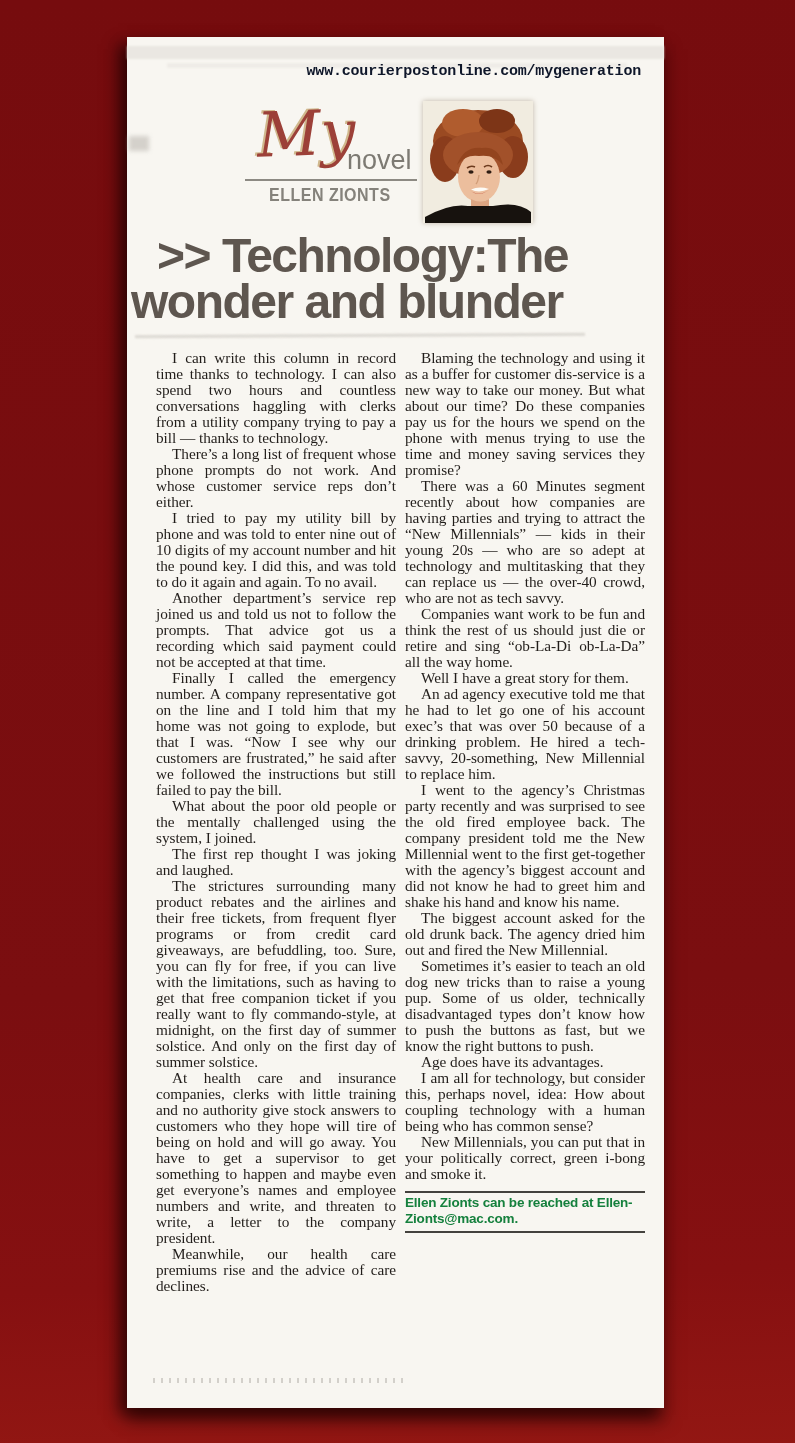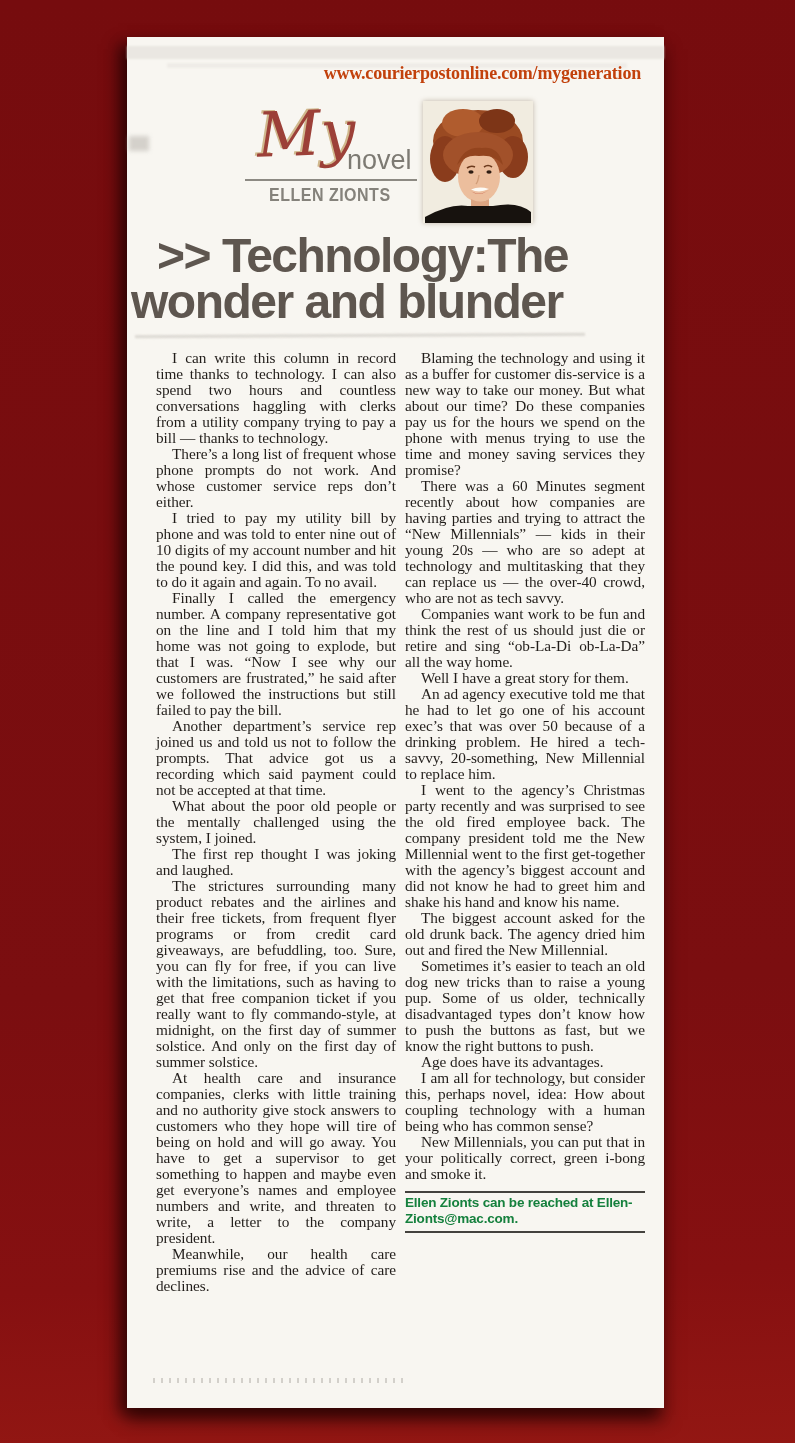--- a/index.html
+++ b/index.html
@@ -16,22 +16,22 @@
   }
   
   .band1{position:absolute;left:0;top:9px;width:100%;height:13px;background:#e6e3dd;opacity:.75;filter:blur(1px);}
   .band2{position:absolute;left:40px;top:26px;width:460px;height:5px;background:#edeae5;opacity:.8;filter:blur(1px);}
   .smudge-left{position:absolute;left:2px;top:99px;width:20px;height:15px;background:#ccc8c2;opacity:.8;filter:blur(2px);}
   .wave{position:absolute;left:8px;top:297px;width:450px;height:3px;background:#d7d3cd;opacity:.85;filter:blur(1px);transform:rotate(-.3deg);}
   .zigzag{position:absolute;left:26px;top:1341px;width:255px;height:5px;background:repeating-linear-gradient(90deg,rgba(140,135,128,.4) 0 2px,transparent 2px 8px);opacity:.85;}
 
   .site-url{
     position:absolute;top:26px;right:23px;
-    font-family:Liberation Serif, serif;font-weight:bold;
-    font-size:18px;letter-spacing:-.2px;color:#c2410c;
+    font-family:Liberation Mono, monospace;font-weight:bold;
+    font-size:15px;letter-spacing:-.2px;color:#0f172a;
   }
 
   .logo{position:absolute;left:118px;top:62px;width:200px;height:125px;}
   .logo-script{
     position:absolute;left:12px;top:4px;
     font-family:"DejaVu Serif",serif;font-style:italic;
     font-size:62px;line-height:1;color:#9c4038;
     text-shadow:-2px -1px 0 rgba(174,133,58,.55);
     transform:rotate(-2deg);
   }
@@ -125,22 +125,22 @@
   <h1 class="headline">
     <span class="hl1">&gt;&gt; Technology:The</span>
     <span class="hl2">wonder and blunder</span>
   </h1>
 
   <div class="columns">
     <div class="col">
       <p>I can write this column in record time thanks to technology. I can also spend two hours and countless conversations haggling with clerks from a utility company trying to pay a bill — thanks to technology.</p>
       <p>There’s a long list of frequent whose phone prompts do not work. And whose customer service reps don’t either.</p>
       <p>I tried to pay my utility bill by phone and was told to enter nine out of 10 digits of my account number and hit the pound key. I did this, and was told to do it again and again. To no avail.</p>
+      <p>Another department’s service rep joined us and told us not to follow the prompts. That advice got us a recording which said payment could not be accepted at that time.</p>
       <p>Finally I called the emergency number. A company representative got on the line and I told him that my home was not going to explode, but that I was. “Now I see why our customers are frustrated,” he said after we followed the instructions but still failed to pay the bill.</p>
-      <p>Another department’s service rep joined us and told us not to follow the prompts. That advice got us a recording which said payment could not be accepted at that time.</p>
       <p>What about the poor old people or the mentally challenged using the system, I joined.</p>
       <p>The first rep thought I was joking and laughed.</p>
       <p>The strictures surrounding many product rebates and the airlines and their free tickets, from frequent flyer programs or from credit card giveaways, are befuddling, too. Sure, you can fly for free, if you can live with the limitations, such as having to get that free companion ticket if you really want to fly commando-style, at midnight, on the first day of summer solstice. And only on the first day of summer solstice.</p>
       <p>At health care and insurance companies, clerks with little training and no authority give stock answers to customers who they hope will tire of being on hold and will go away. You have to get a supervisor to get something to happen and maybe even get everyone’s names and employee numbers and write, and threaten to write, a letter to the company president.</p>
       <p>Meanwhile, our health care premiums rise and the advice of care declines.</p>
     </div>
     <div class="col">
       <p>Blaming the technology and using it as a buffer for customer dis-service is a new way to take our money. But what about our time? Do these companies pay us for the hours we spend on the phone with menus trying to use the time and money saving services they promise?</p>
       <p>There was a 60 Minutes segment recently about how companies are having parties and trying to attract the “New Millennials” — kids in their young 20s — who are so adept at technology and multitasking that they can replace us — the over-40 crowd, who are not as tech savvy.</p>
       <p>Companies want work to be fun and think the rest of us should just die or retire and sing “ob-La-Di ob-La-Da” all the way home.</p>

